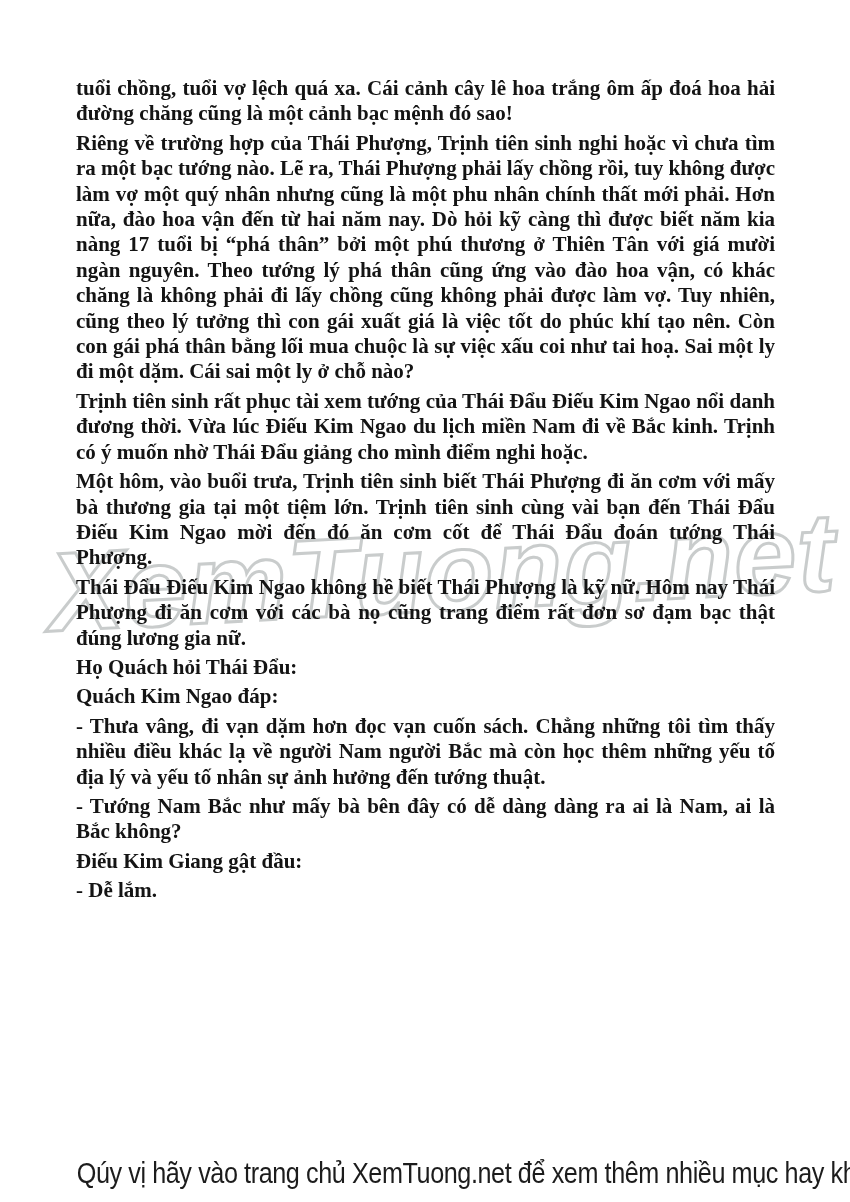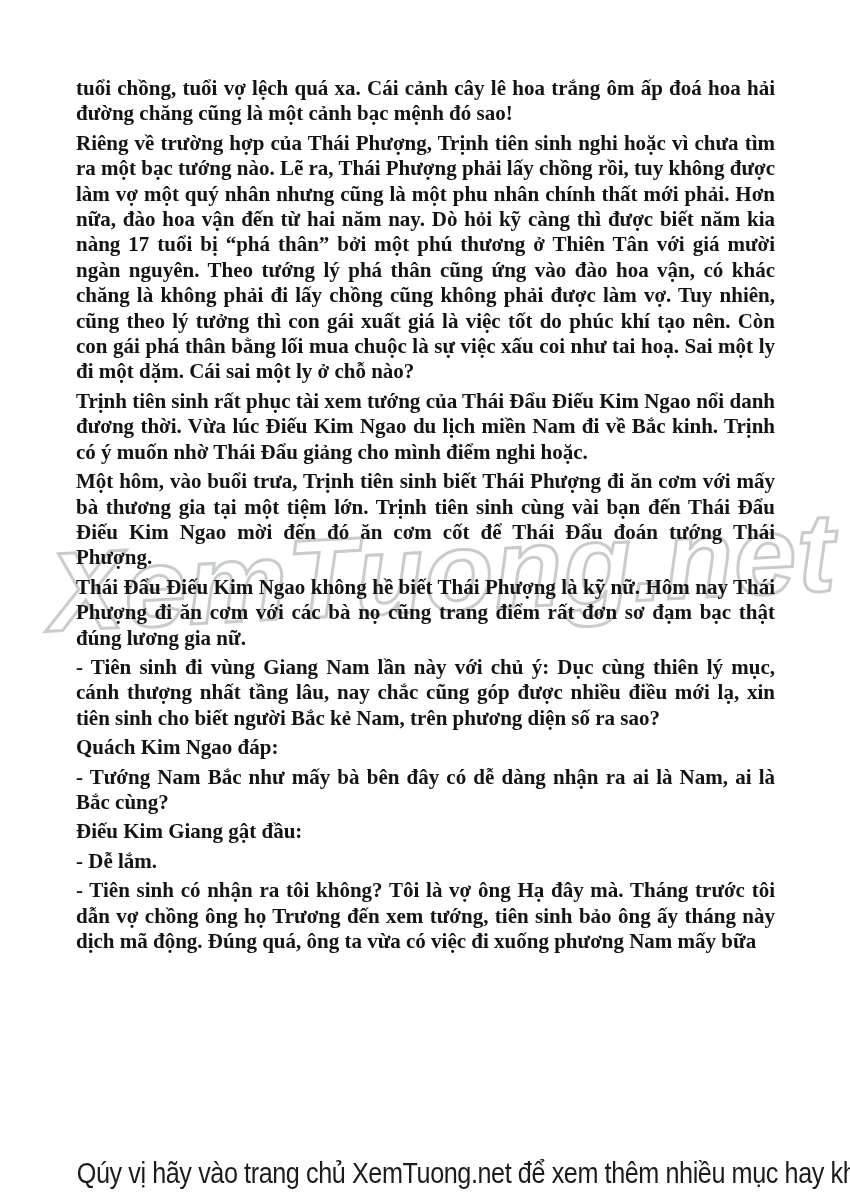--- a/index.html
+++ b/index.html
@@ -79,25 +79,25 @@
 <div class="page">
 
   <div class="watermark">XemTuong.net</div>
 
   <div class="text-block">
     <p>tuổi chồng, tuổi vợ lệch quá xa. Cái cảnh cây lê hoa trắng ôm ấp đoá hoa hải đường chăng cũng là một cảnh bạc mệnh đó sao!</p>
     <p>Riêng về trường hợp của Thái Phượng, Trịnh tiên sinh nghi hoặc vì chưa tìm ra một bạc tướng nào. Lẽ ra, Thái Phượng phải lấy chồng rồi, tuy không được làm vợ một quý nhân nhưng cũng là một phu nhân chính thất mới phải. Hơn nữa, đào hoa vận đến từ hai năm nay. Dò hỏi kỹ càng thì được biết năm kia nàng 17 tuổi bị “phá thân” bởi một phú thương ở Thiên Tân với giá mười ngàn nguyên. Theo tướng lý phá thân cũng ứng vào đào hoa vận, có khác chăng là không phải đi lấy chồng cũng không phải được làm vợ. Tuy nhiên, cũng theo lý tưởng thì con gái xuất giá là việc tốt do phúc khí tạo nên. Còn con gái phá thân bằng lối mua chuộc là sự việc xấu coi như tai hoạ. Sai một ly đi một dặm. Cái sai một ly ở chỗ nào?</p>
     <p>Trịnh tiên sinh rất phục tài xem tướng của Thái Đẩu Điếu Kim Ngao nổi danh đương thời. Vừa lúc Điếu Kim Ngao du lịch miền Nam đi về Bắc kinh. Trịnh có ý muốn nhờ Thái Đẩu giảng cho mình điểm nghi hoặc.</p>
     <p>Một hôm, vào buổi trưa, Trịnh tiên sinh biết Thái Phượng đi ăn cơm với mấy bà thương gia tại một tiệm lớn. Trịnh tiên sinh cùng vài bạn đến Thái Đẩu Điếu Kim Ngao mời đến đó ăn cơm cốt để Thái Đẩu đoán tướng Thái Phượng.</p>
     <p>Thái Đẩu Điếu Kim Ngao không hề biết Thái Phượng là kỹ nữ. Hôm nay Thái Phượng đi ăn cơm với các bà nọ cũng trang điểm rất đơn sơ đạm bạc thật đúng lương gia nữ.</p>
-    <p>- Tiên sinh đi vùng Giang Nam lần này với chủ ý: Dục cùng thiên lý mục, cánh thượng nhất tầng lâu, nay chắc cũng góp được nhiều điều mới lạ, xin tiên sinh cho biết người Bắc kẻ Nam, trên phương diện số ra sao?</p>
+    <p>Họ Quách hỏi Thái Đẩu:</p>
     <p>Quách Kim Ngao đáp:</p>
-    <p>- Tướng Nam Bắc như mấy bà bên đây có dễ dàng nhận ra ai là Nam, ai là Bắc cùng?</p>
+    <p>- Thưa vâng, đi vạn dặm hơn đọc vạn cuốn sách. Chẳng những tôi tìm thấy nhiều điều khác lạ về người Nam người Bắc mà còn học thêm những yếu tố địa lý và yếu tố nhân sự ảnh hưởng đến tướng thuật.</p>
+    <p>- Tướng Nam Bắc như mấy bà bên đây có dễ dàng dàng ra ai là Nam, ai là Bắc không?</p>
     <p>Điếu Kim Giang gật đầu:</p>
     <p>- Dễ lắm.</p>
-    <p>- Tiên sinh có nhận ra tôi không? Tôi là vợ ông Hạ đây mà. Tháng trước tôi dẫn vợ chồng ông họ Trương đến xem tướng, tiên sinh bảo ông ấy tháng này dịch mã động. Đúng quá, ông ta vừa có việc đi xuống phương Nam mấy bữa</p>
   </div>
 
   <div class="footer">
     <span class="footer-text">Qúy vị hãy vào trang chủ XemTuong.net để xem thêm nhiều mục hay khác</span>
   </div>
 
 </div>
 
 </body></html>

